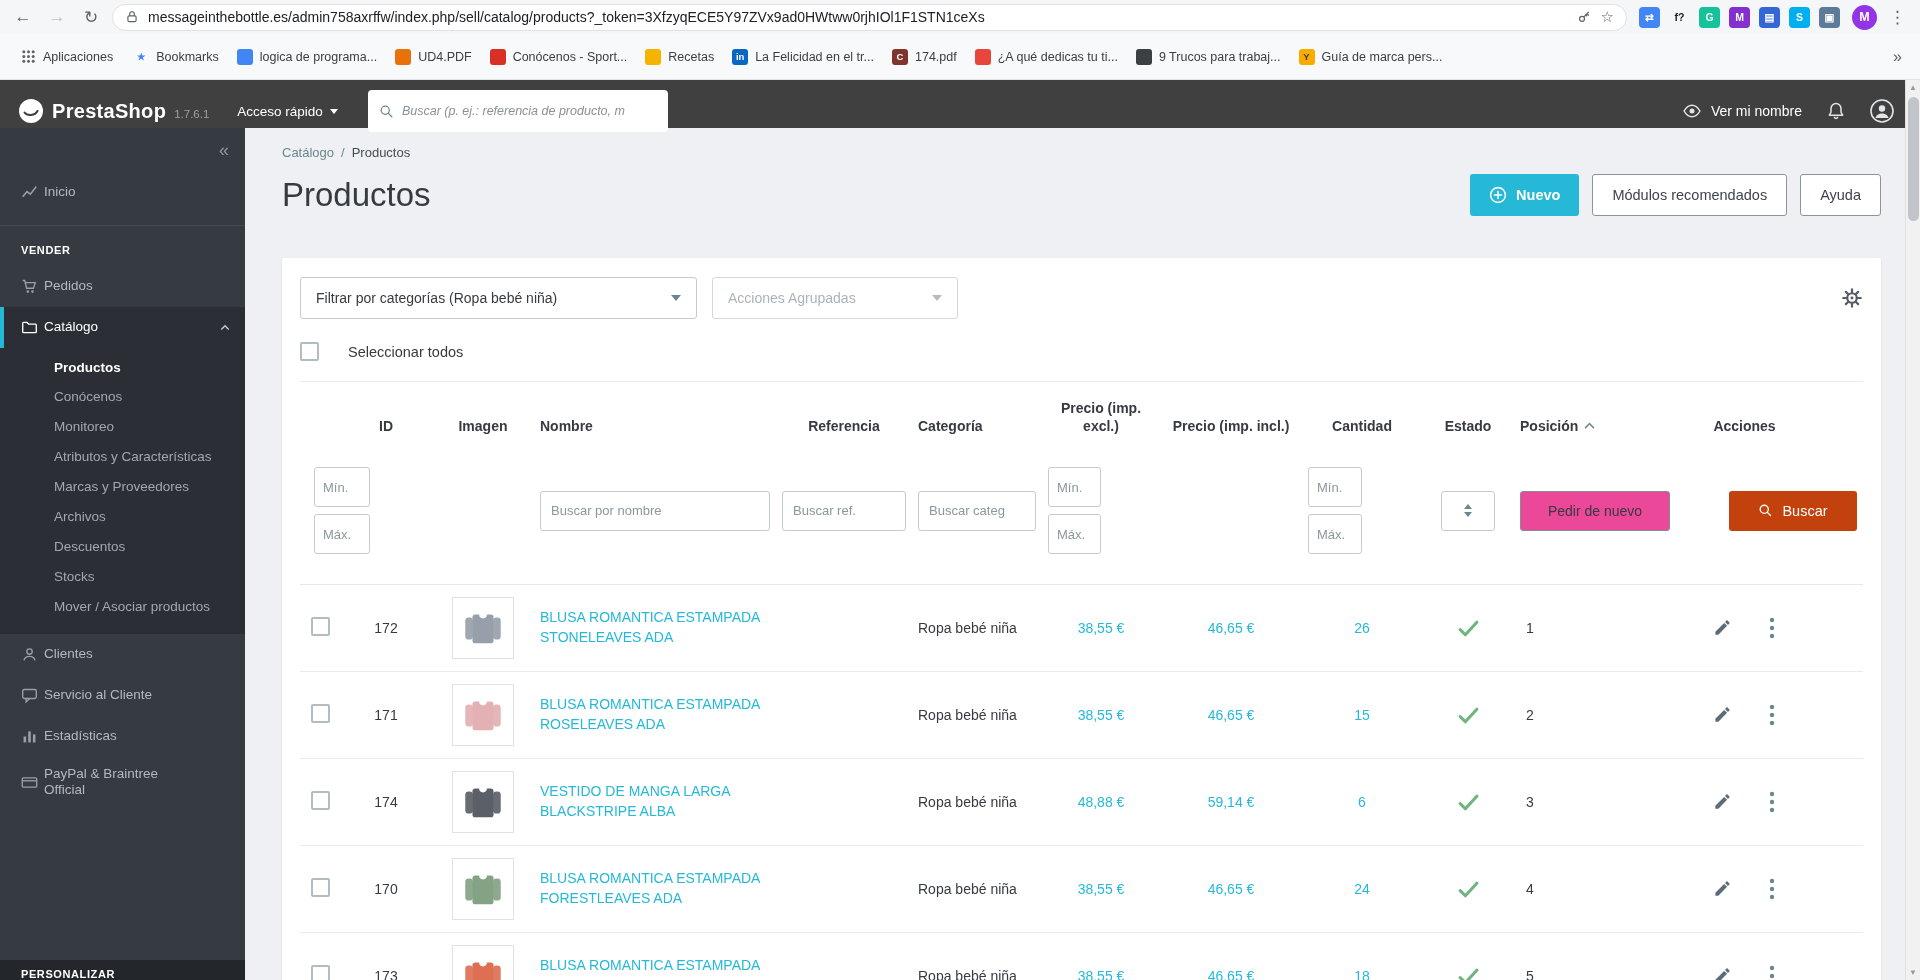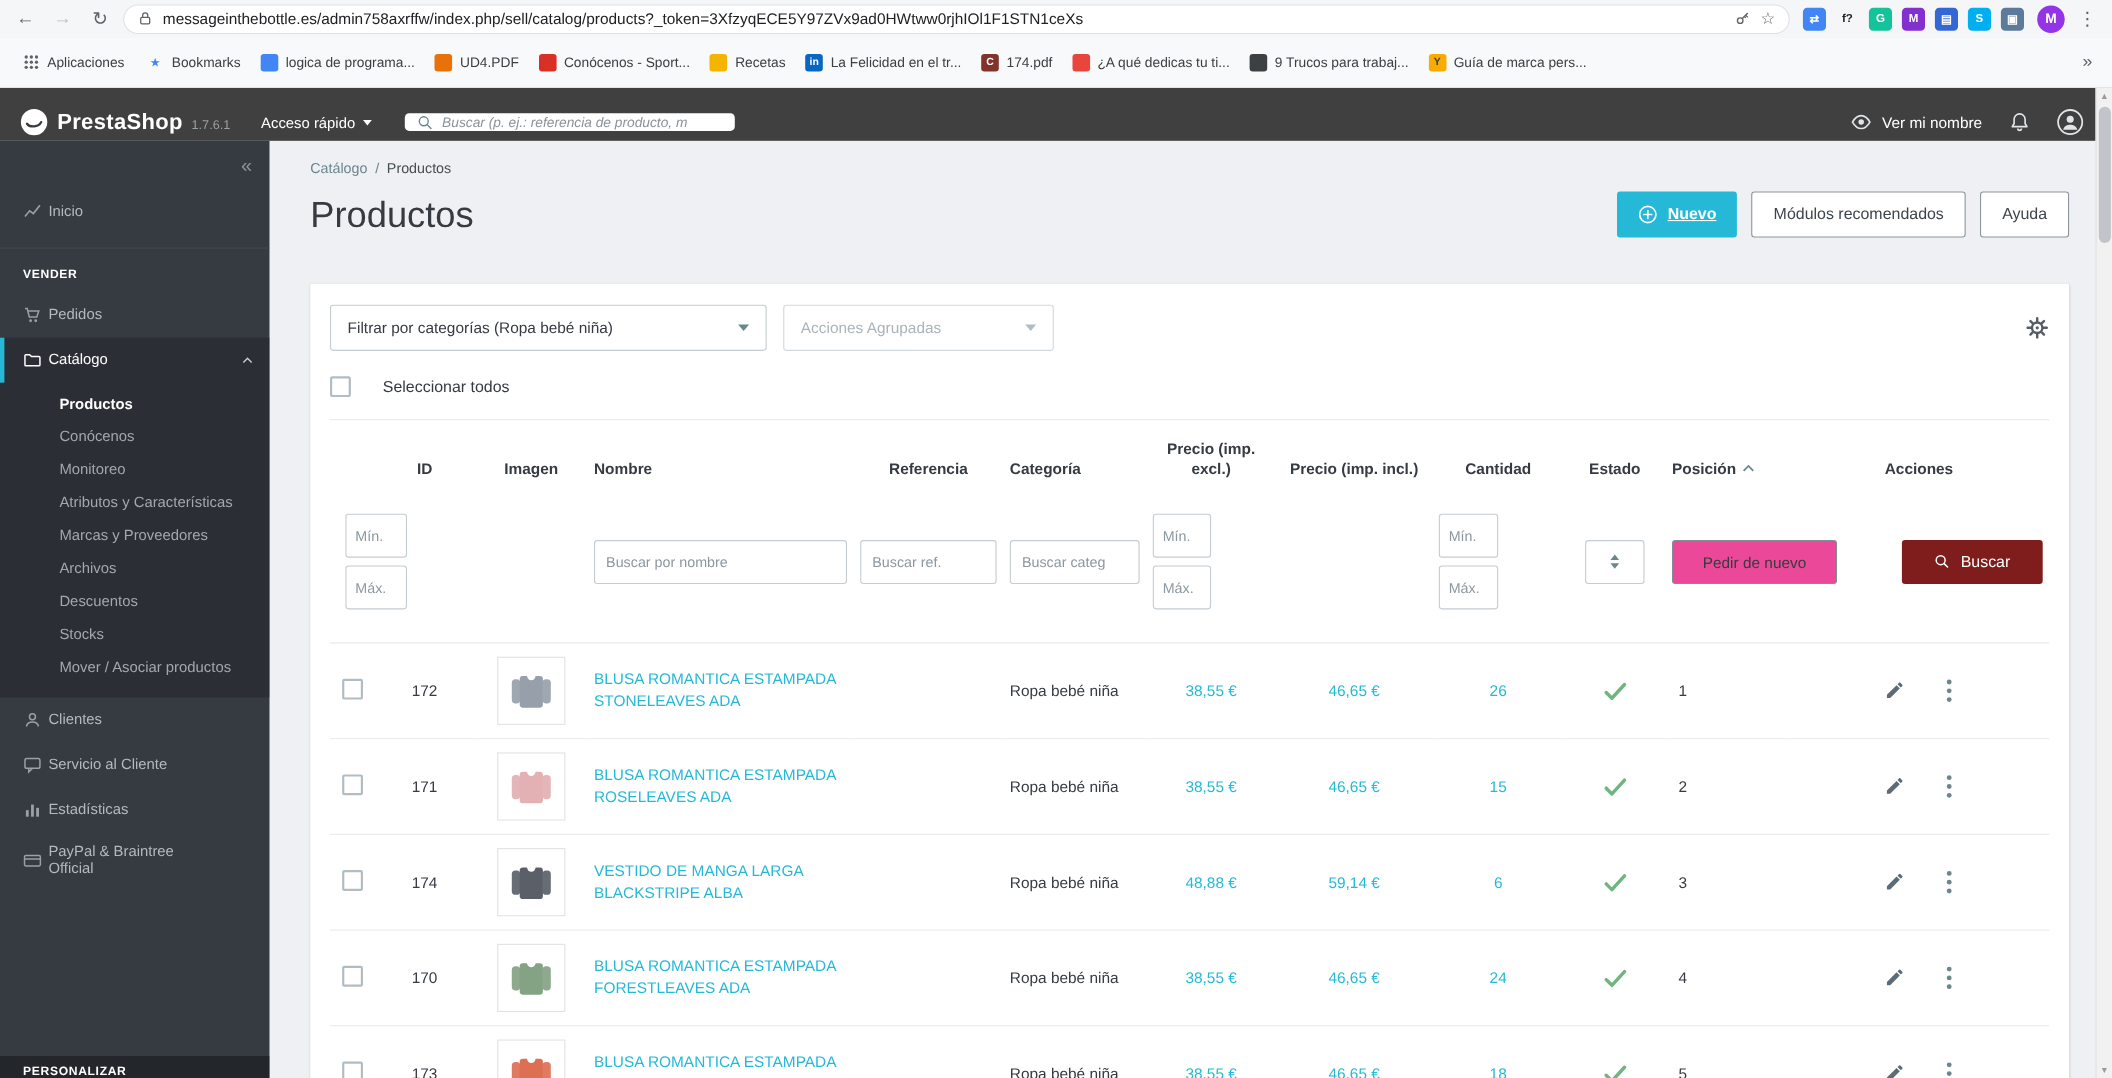--- a/index.html
+++ b/index.html
@@ -34,21 +34,21 @@
 
   
   .ps-header { height:48px; background:#404040; display:flex; align-items:center;
     padding:14px 26px 0 18px; color:#fff; }
   .brand { display:flex; align-items:flex-end; gap:8px; }
   .brand-name { font-size:20px; font-weight:bold; letter-spacing:.3px; line-height:26px; }
   .brand-ver { font-size:11.5px; color:#9aa0a6; margin-bottom:4px; }
   .quick-access { margin-left:28px; font-size:13.5px; display:flex; align-items:center; gap:7px; }
   .caret-down-w { width:0; height:0; border-left:4px solid transparent;
     border-right:4px solid transparent; border-top:5px solid #fff; }
-  .hdr-search { width:300px; height:16px; background:#fff; border-radius:4px; margin-left:30px;
+  .hdr-search { width:300px; height:42px; background:#fff; border-radius:4px; margin-left:30px;
     display:flex; align-items:center; padding:0 11px; gap:8px; }
   .hdr-search input { border:0; outline:0; flex:1; font-size:12.5px; font-style:italic;
     color:#363a41; background:transparent; }
   .hdr-search input::placeholder { color:#8a9298; font-style:italic; }
   .hdr-right { margin-left:auto; display:flex; align-items:center; gap:24px; }
   .view-shop { display:flex; align-items:center; gap:9px; font-size:14px; color:#fff; }
 
   
   .workspace { display:flex; height:852px; position:relative; }
 
@@ -72,21 +72,21 @@
     padding:8px 21px 26px; font-size:11px; font-weight:bold; color:#fff; letter-spacing:.6px; }
 
   .main { flex:1; padding:14px 39px 0 37px; overflow:hidden; }
   .breadcrumb { font-size:13px; color:#6c868e; display:flex; gap:7px; height:20px; align-items:center;}
   .breadcrumb .bc2 { color:#454d54; }
   .title-row { display:flex; align-items:center; margin-top:10px; height:46px; }
   .page-title { font-size:33px; font-weight:400; color:#363a41; }
   .title-actions { margin-left:auto; display:flex; align-items:center; gap:13px; }
   .btn { height:42px; display:flex; align-items:center; border-radius:3px; font-size:14.5px;
     cursor:default; }
-  .btn-new { background:#25b9d7; color:#fff; gap:9px; padding:0 19px; font-weight:bold;text-decoration:underline; }
+  .btn-new { background:#25b9d7; color:#fff; gap:9px; padding:0 19px; font-weight:bold; }
   .btn-outline { background:#fff; border:1px solid #8d959c; color:#3e444b; padding:0 19px; }
 
   .card { background:#fff; margin-top:40px; border-radius:2px;
     box-shadow:0 1px 2px rgba(54,58,65,.16); padding:18px 18px 0; }
   .filters-row { display:flex; align-items:center; gap:15px; height:44px; }
   .select-box { height:42px; border:1px solid #c5ccd1; border-radius:3px; background:#fff;
     display:flex; align-items:center; justify-content:space-between; gap:12px;
     padding:0 15px; font-size:14px; color:#363a41; }
   .sel-cat { width:397px; }
   .sel-bulk { width:246px; color:#aab4ba; border-color:#d2d8dc; }
@@ -117,21 +117,21 @@
   .estado-select { height:40px; width:54px; border:1px solid #c5ccd1; border-radius:3px;
     margin:0 auto; display:flex; align-items:center; justify-content:center; background:#fff; }
   .updown { display:flex; flex-direction:column; gap:3px; align-items:center; }
   .tri-up { width:0;height:0;border-left:4px solid transparent;border-right:4px solid transparent;
     border-bottom:5px solid #6c868e; }
   .tri-dn { width:0;height:0;border-left:4px solid transparent;border-right:4px solid transparent;
     border-top:5px solid #6c868e; }
   .btn-reorder { height:40px; min-width:150px; background:#ec4899; border:1px solid #848c93;
     border-radius:3px; font-size:14px; color:#363a41; padding:0 14px; white-space:nowrap;
     font-family:inherit; }
-  .btn-search { height:40px; width:128px; margin-left:auto; background:#7f1d1d; border:none;
+  .btn-search { height:40px; width:128px; margin-left:auto; background:#c2410c; border:none;
     border-radius:3px; color:#fff; font-size:14.5px; display:flex; align-items:center;
     justify-content:center; gap:9px; font-family:inherit; }
 
   tbody td { border-top:1px solid #e8ebee; padding:12px 6px; font-size:14px; color:#363a41;
     vertical-align:middle; }
   .thumb { width:62px; height:62px; border:1px solid #dfe3e6; background:#fff;
     display:flex; align-items:center; justify-content:center; margin:0 auto; }
   .name-link { color:#25b9d7; line-height:1.42; display:inline-block; }
   .teal { color:#25b9d7; }
   .pos-cell { padding-left:12px; }

